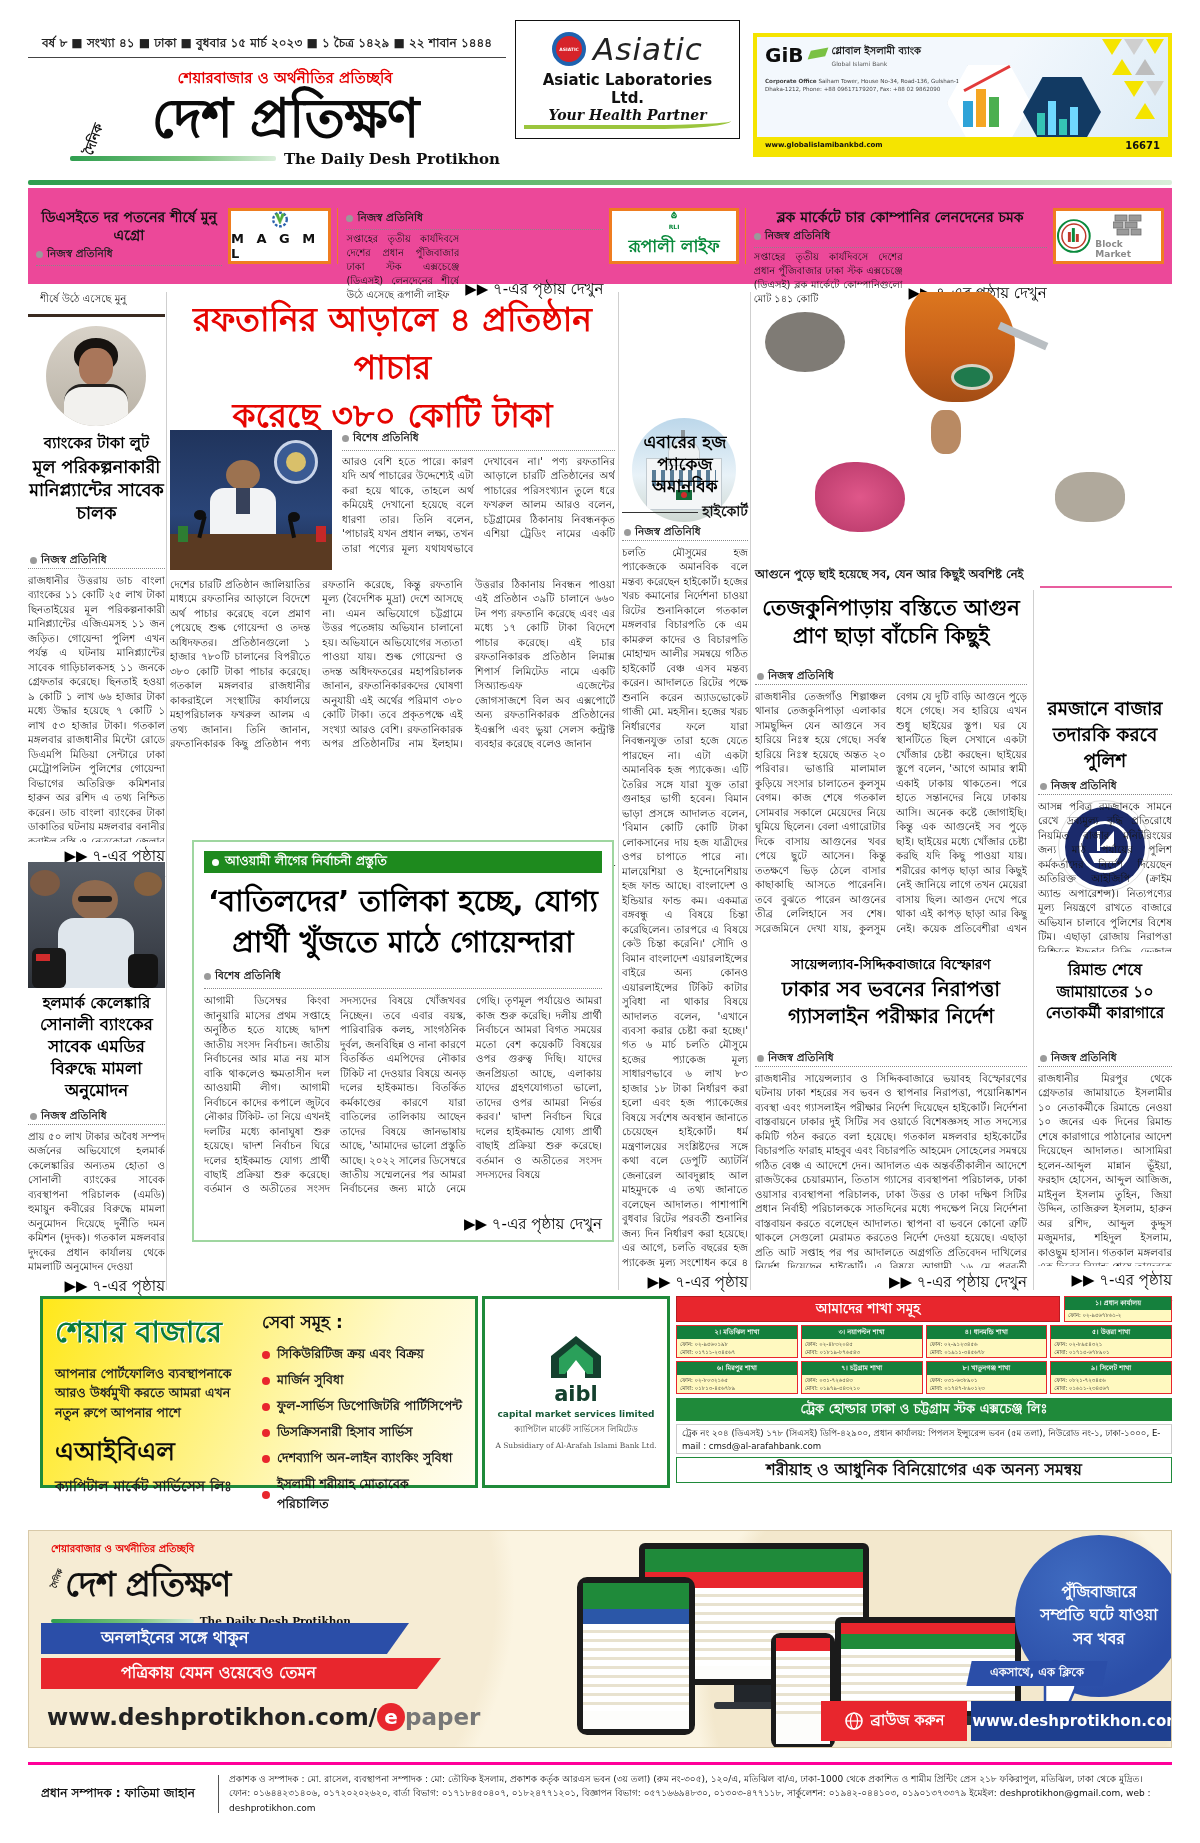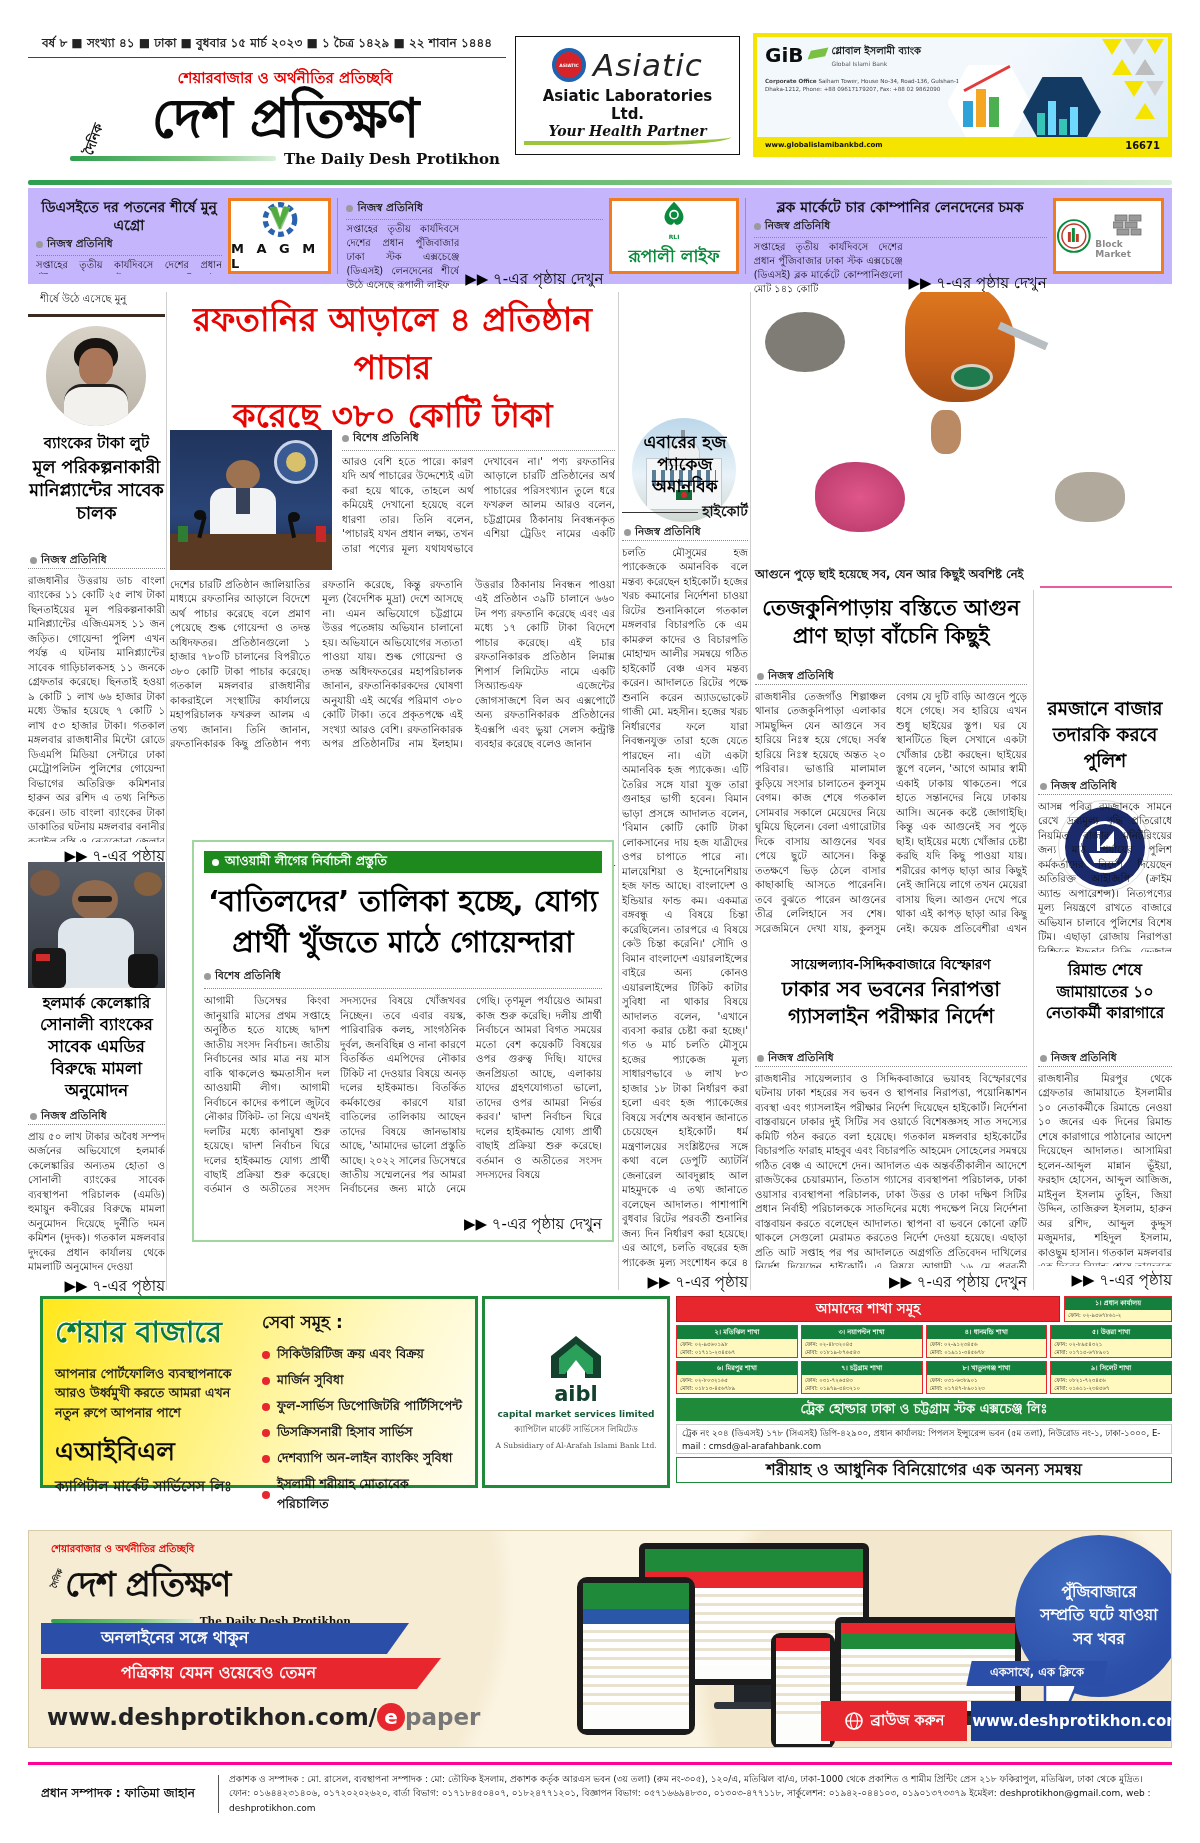--- a/index.html
+++ b/index.html
@@ -15,21 +15,21 @@
   .dot.red { background:#e8262d; width:8px; height:8px; }
   .dotted { border-bottom:1px dotted #888; }
   .body-txt { font-size:10.2px; line-height:1.42; color:#141414; overflow:hidden; }
   .jump { font-weight:normal; font-size:15px; color:#000; text-align:right; }
   .vsep { width:1px; background:#cfcfcf; }
   
   .tagline { color:#e60000; font-weight:bold; font-size:15px; }
   .title-bn { font-size:54px; font-weight:bold; color:#0a0a0a; letter-spacing:-1px; line-height:1.05; }
   .green-rule { height:5px; background:linear-gradient(to right,#2f9e4f,#7cc47f 60%,#d9eeda); border-radius:2px; }
   
-  .strip { background:#c4b5fd; display:flex; align-items:stretch; padding:10px 8px; gap:6px; }
+  .strip { background:#ec4899; display:flex; align-items:stretch; padding:20px 8px; gap:6px; }
   .teaser { flex:0 0 auto; display:flex; flex-direction:column; }
   .teaser h3 { font-size:14px; font-weight:bold; text-align:center; line-height:1.3; }
   .teaser .body-txt { font-size:9.8px; }
   .logo-box { border:3px solid #ef7d20; background:#fff; display:flex; flex-direction:column; align-items:center; justify-content:center; gap:3px; }
   
   .circle-photo { border-radius:50%; overflow:hidden; position:relative; }
   
   .svc-row { display:flex; align-items:center; gap:7px; font-size:12.5px; font-weight:bold; color:#1a1a1a; margin-bottom:6px; }
   .br-box { border:1px solid #e8262d; background:#fff9c0; overflow:hidden; }
   .br-h { background:#15803d; color:#fff; font-size:6.5px; font-weight:bold; text-align:center; padding:1px 0; }
@@ -56,21 +56,21 @@
     <div style="position:relative;text-align:center;">
       <span class="abs" style="left:8px;top:38px;transform:rotate(-70deg);font-size:13px;font-weight:bold;">দৈনিক</span>
       <span class="title-bn">দেশ প্রতিক্ষণ</span>
     </div>
     <div style="display:flex;align-items:center;gap:8px;margin-top:2px;">
       <div class="green-rule" style="flex:1;"></div>
       <span style="font-family:'DejaVu Serif',serif;font-weight:bold;font-size:15px;">The Daily Desh Protikhon</span>
     </div>
   </div>
 
-  <div class="abs" style="left:515px;top:36px;width:225px;height:119px;border:1.5px solid #111;background:#fff;padding:10px 8px 4px;">
+  <div class="abs" style="left:515px;top:20px;width:225px;height:119px;border:1.5px solid #111;background:#fff;padding:10px 8px 4px;">
     <div style="display:flex;align-items:center;justify-content:center;gap:7px;">
       <span style="width:34px;height:34px;border-radius:50%;border:4px solid #1f63b0;background:#d6232a;color:#fff;font-size:4.5px;font-weight:bold;display:flex;align-items:center;justify-content:center;">ASIATIC</span>
       <span style="font-size:31px;font-style:italic;color:#222;letter-spacing:1px;">Asiatic</span>
     </div>
     <div class="ctr bold" style="font-size:15px;margin-top:4px;">Asiatic Laboratories Ltd.</div>
     <div class="ctr" style="font-family:'DejaVu Serif',serif;font-style:italic;font-weight:bold;font-size:14px;border-bottom:4px solid #9bc53d;border-radius:0 0 40%/8px 8px;padding-bottom:2px;">Your  Health  Partner</div>
   </div>
 
   <div class="abs" style="left:753px;top:33px;width:419px;height:124px;border:4px solid #f5e400;background:linear-gradient(120deg,#f3f8fd 55%,#dcebf6);overflow:hidden;">
     <div class="abs" style="left:8px;top:6px;display:flex;gap:6px;align-items:flex-start;">

